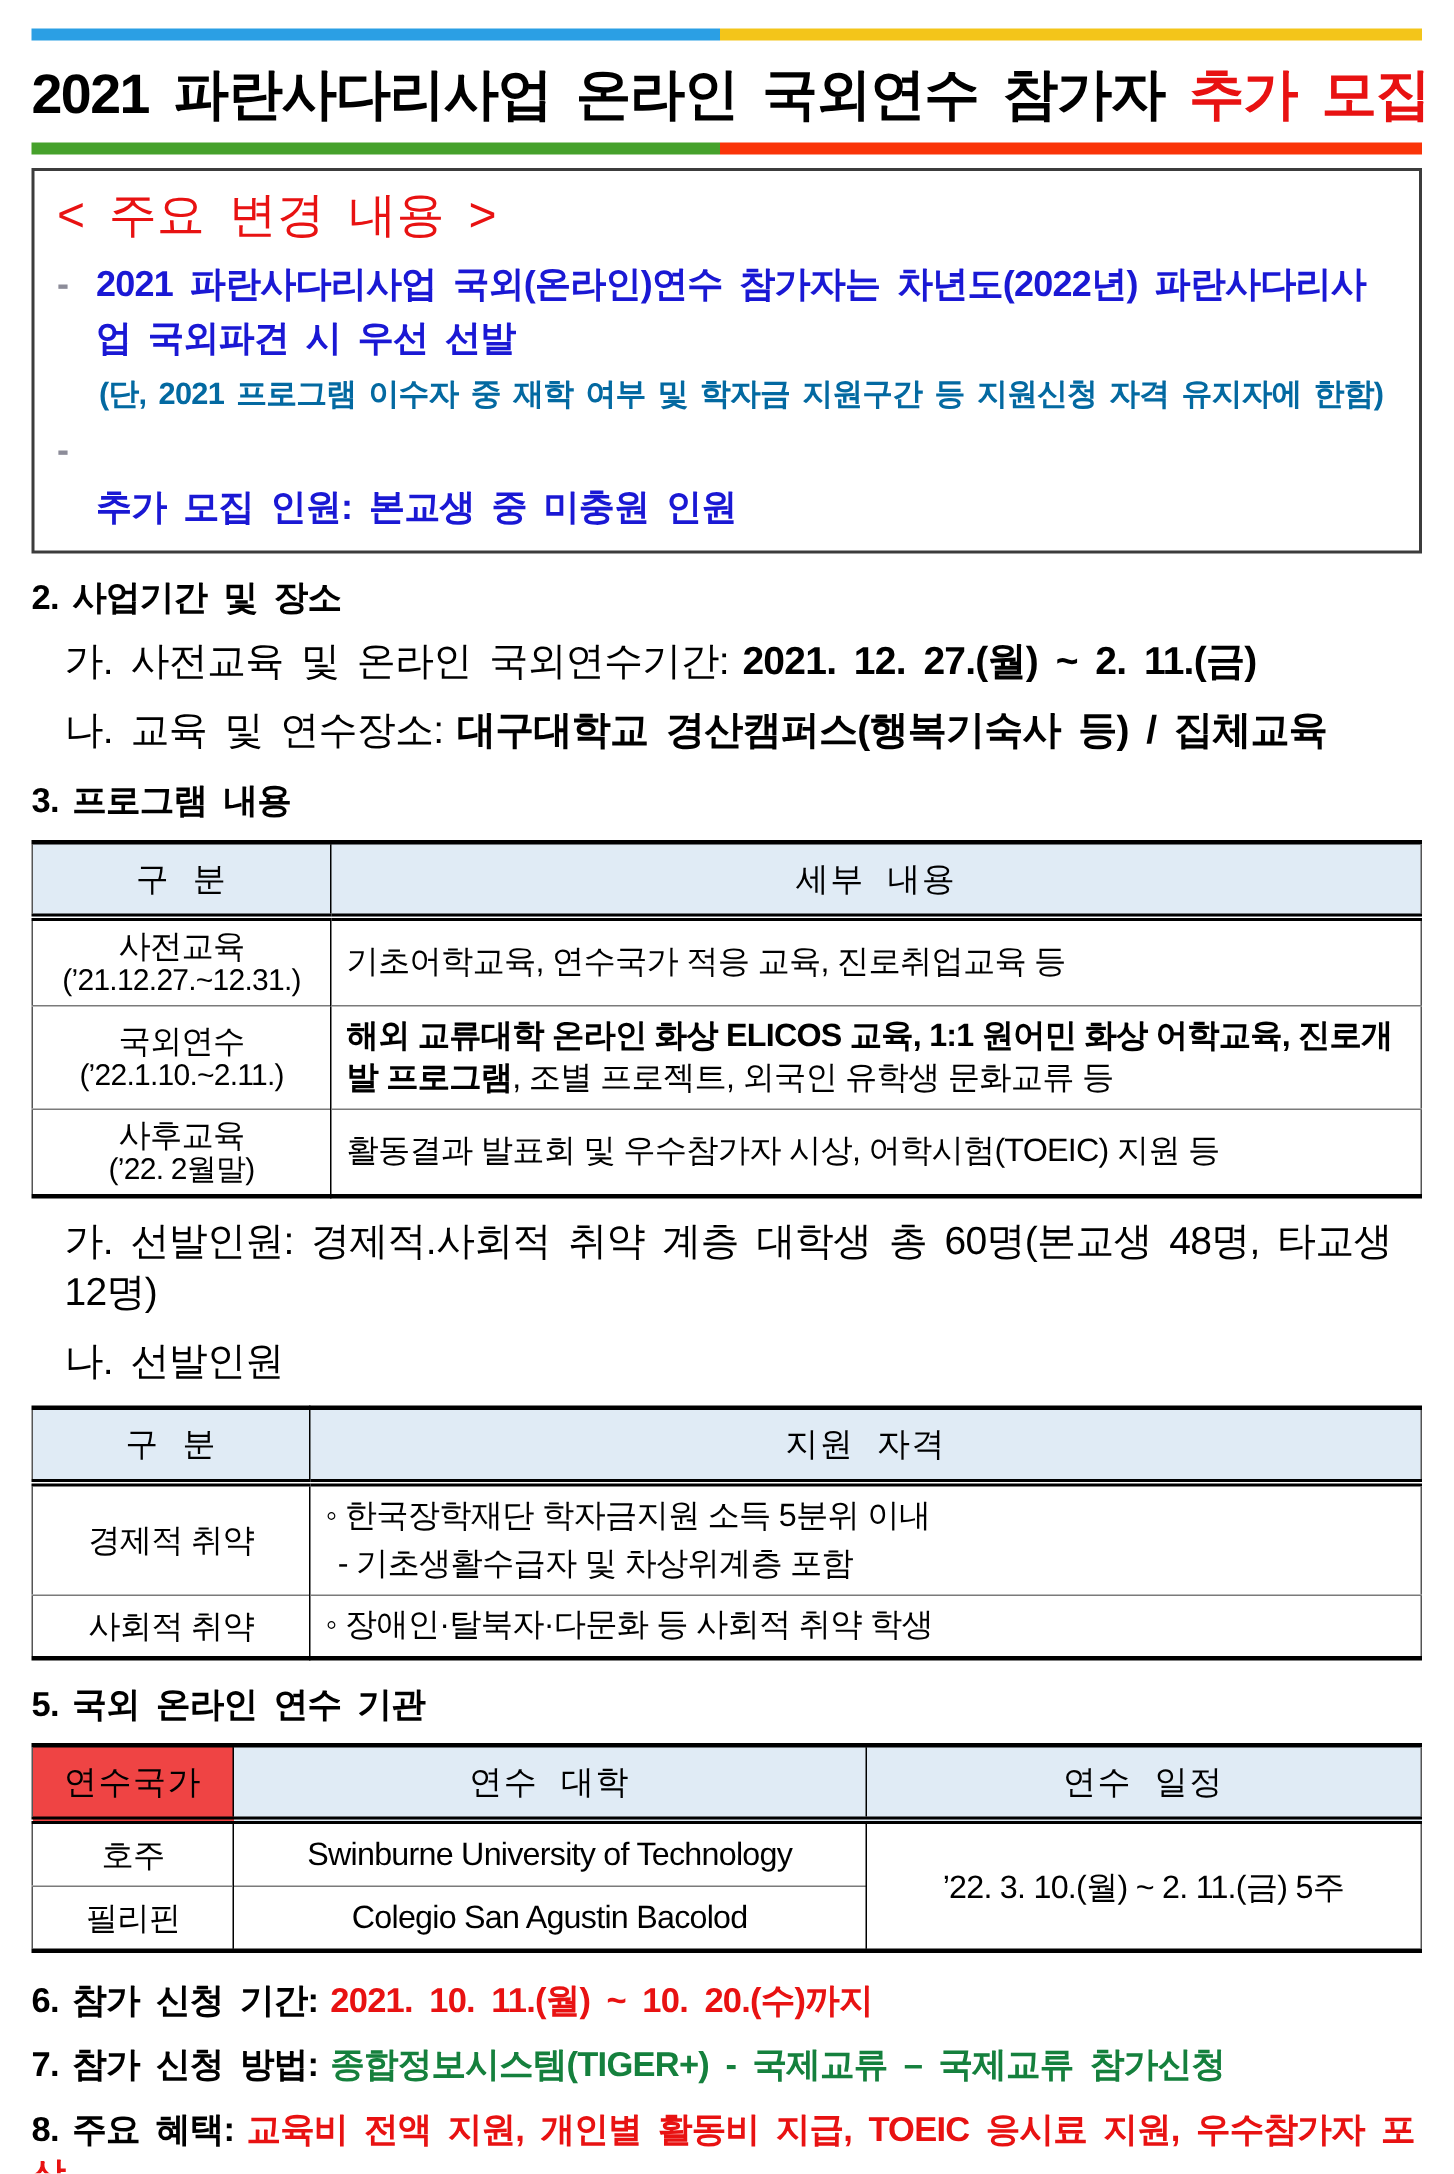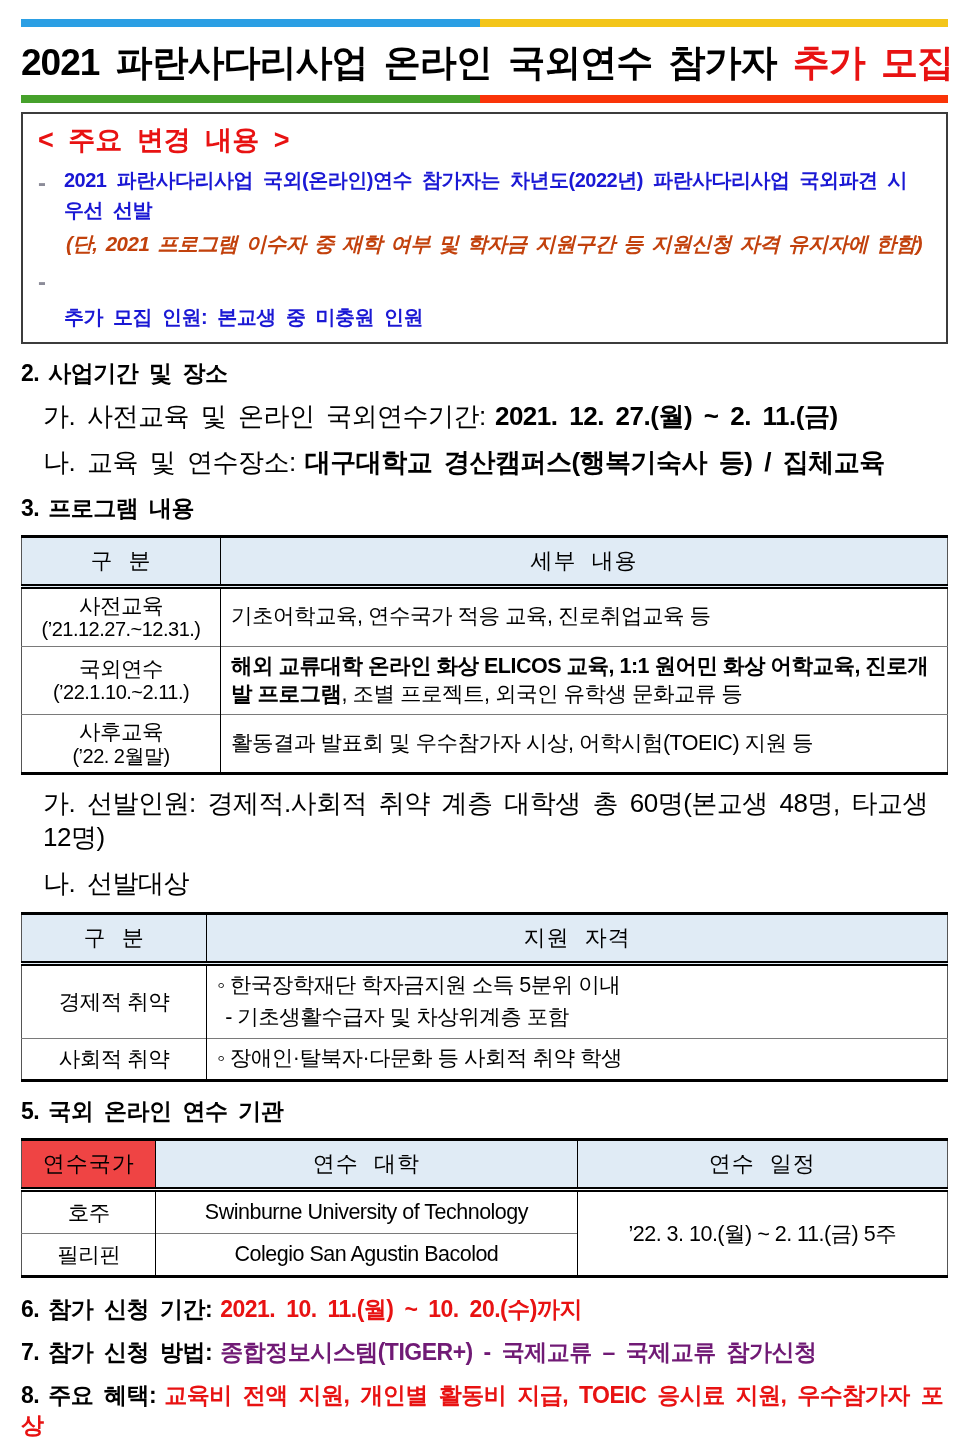--- a/index.html
+++ b/index.html
@@ -26,38 +26,38 @@
     word-spacing: 7px;
     white-space: nowrap;
     line-height: 1.25;
   }
   .notice {
     margin-top: 9px;
     border: 2px solid #3c3c3c;
     padding: 9px 15px 10px 15px;
   }
   .notice-head {
-    font-size: 27px; font-weight: 700;
+    font-size: 32px; font-weight: 400;
     word-spacing: 7px; line-height: 1.3;
     margin-bottom: 7px;
   }
   .bullet { display: flex; align-items: flex-start; }
   .bullet .dash {
     flex: 0 0 26px; font-size: 24px; font-weight: 800;
     color: #8c8c99; line-height: 1.5;
   }
   .bullet .btext {
-    flex: 1; font-size: 20px; font-weight: 800;
+    flex: 1; font-size: 24px; font-weight: 800;
     line-height: 1.5; word-spacing: 5px; letter-spacing: -0.5px;
   }
   .note {
     margin: 5px 0 6px 0; padding-left: 28px;
-    font-size: 20.5px; font-weight: 700; font-style: italic;
+    font-size: 20.5px; font-weight: 700; 
     letter-spacing: -0.5px; word-spacing: 3px;
-    line-height: 1.35; color: #c2410c;
+    line-height: 1.35; color: #0369a1;
   }
 
   .item { margin-top: 15px; font-size: 23px; font-weight: 700; letter-spacing: -0.5px; word-spacing: 5px; line-height: 1.25; }
   .item .inum { margin-right: 9px; }
   .sub { margin-top: 12px; padding-left: 22px; font-size: 26px; font-weight: 400; letter-spacing: -0.5px; word-spacing: 5px; line-height: 1.3; }
   .sub .v { font-weight: 700; }
   .reg { font-weight: 400; }
   .sp { margin-right: 0.35em; }
 
   table.tbl {
@@ -145,21 +145,21 @@
       <td class="desc"><span class="b">해외 교류대학 온라인 화상 ELICOS 교육, 1:1 원어민 화상 어학교육, 진로개발 프로그램</span><span>, 조별 프로젝트, 외국인 유학생 문화교류 등</span></td>
     </tr>
     <tr class="rowline">
       <td class="cat"><span>사후교육</span><span class="c2">(’22. 2월말)</span></td>
       <td class="desc">활동결과 발표회 및 우수참가자 시상, 어학시험(TOEIC) 지원 등</td>
     </tr>
   </tbody>
     </table>
 
   <div class="sub">가. 선발인원: 경제적.사회적 취약 계층 대학생 총 60명(본교생 48명, 타교생 12명)</div>
-  <div class="sub">나. 선발대상</div>
+  <div class="sub">나. 선발인원</div>
 
   <table class="tbl">
     <colgroup>
         <col style="width:20%">
         <col>
       </colgroup>
     <tbody>
         <tr>
       <th style="background-color: rgb(224, 235, 245);">구 분</th>
       <th style="background-color: rgb(224, 235, 245);">지원 자격</th>
@@ -203,19 +203,19 @@
       <td class="center">필리핀</td>
       <td class="center">Colegio San Agustin Bacolod</td>
     </tr>
   </tbody>
     </table>
 
   <div class="bitem" style="margin-top:17px;">
     <span class="inum">6.</span><span class="sp">참가 신청 기간:</span><span style="color: rgb(232, 18, 18);">2021. 10. 11.(월) ~ 10. 20.(수)까지</span>
   </div>
   <div class="bitem">
-    <span class="inum">7.</span><span class="sp">참가 신청 방법:</span><span style="color: #701a75; text-align: right;">종합정보시스템(TIGER+) - 국제교류 – 국제교류 참가신청</span>
+    <span class="inum">7.</span><span class="sp">참가 신청 방법:</span><span style="color: #15803d; text-align: right;">종합정보시스템(TIGER+) - 국제교류 – 국제교류 참가신청</span>
   </div>
   <div class="bitem">
     <span class="inum">8.</span><span class="sp">주요 혜택:</span><span style="color: rgb(232, 18, 18);">교육비 전액 지원, 개인별 활동비 지급, TOEIC 응시료 지원, 우수참가자 포상</span>
   </div>
 
 </div>
 
 </body></html>

